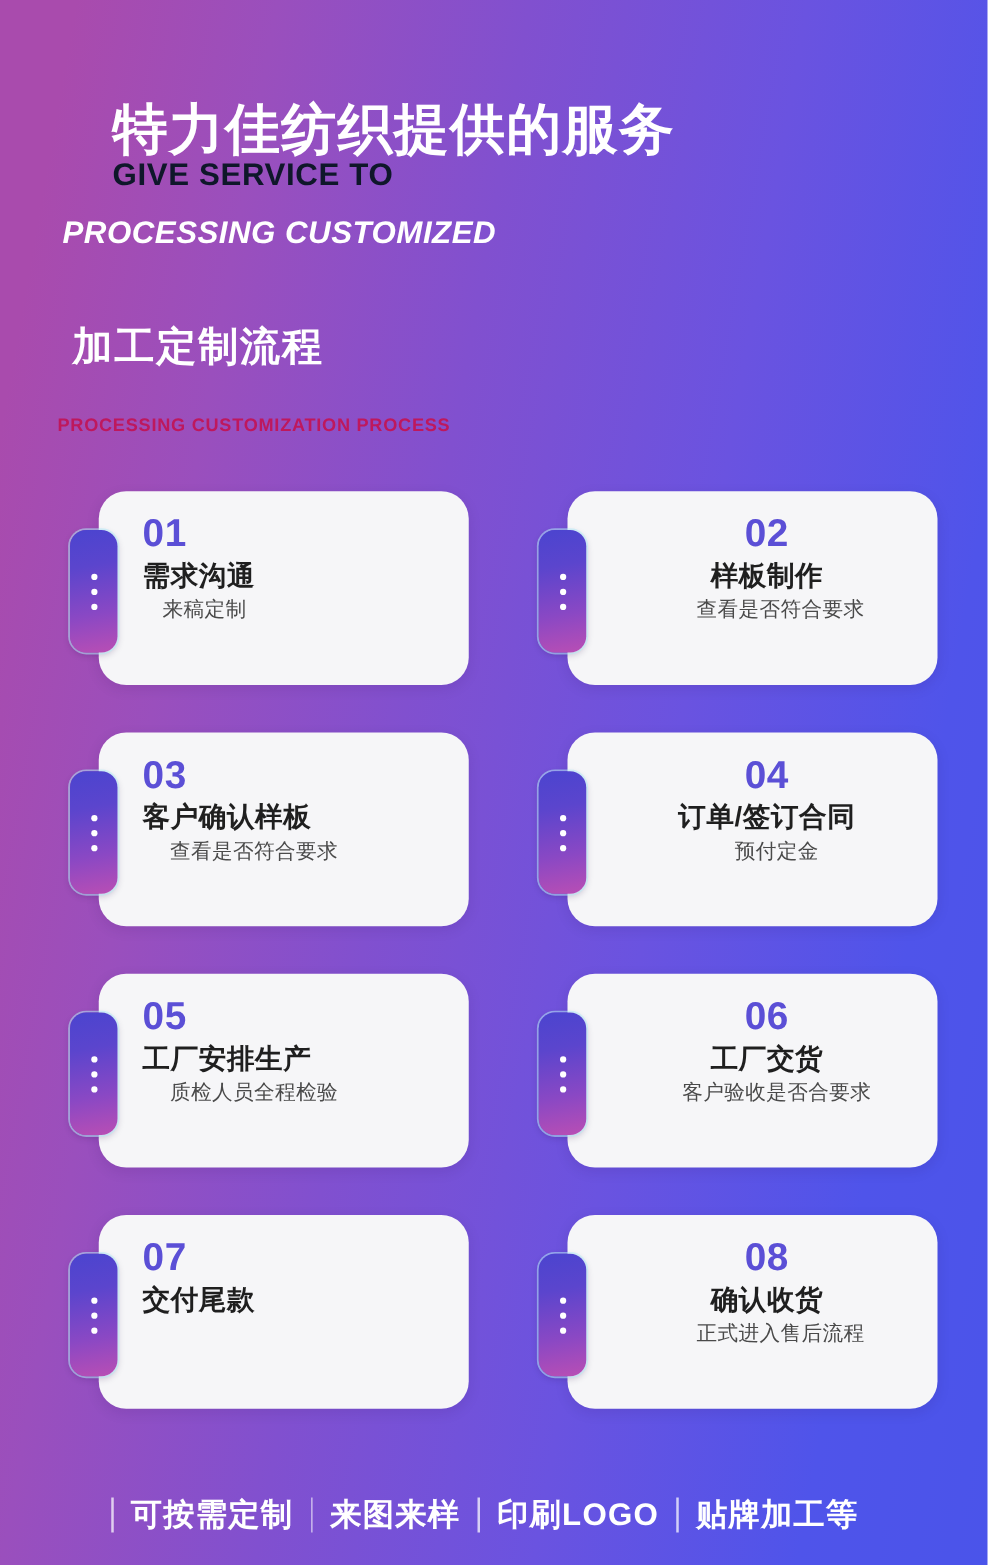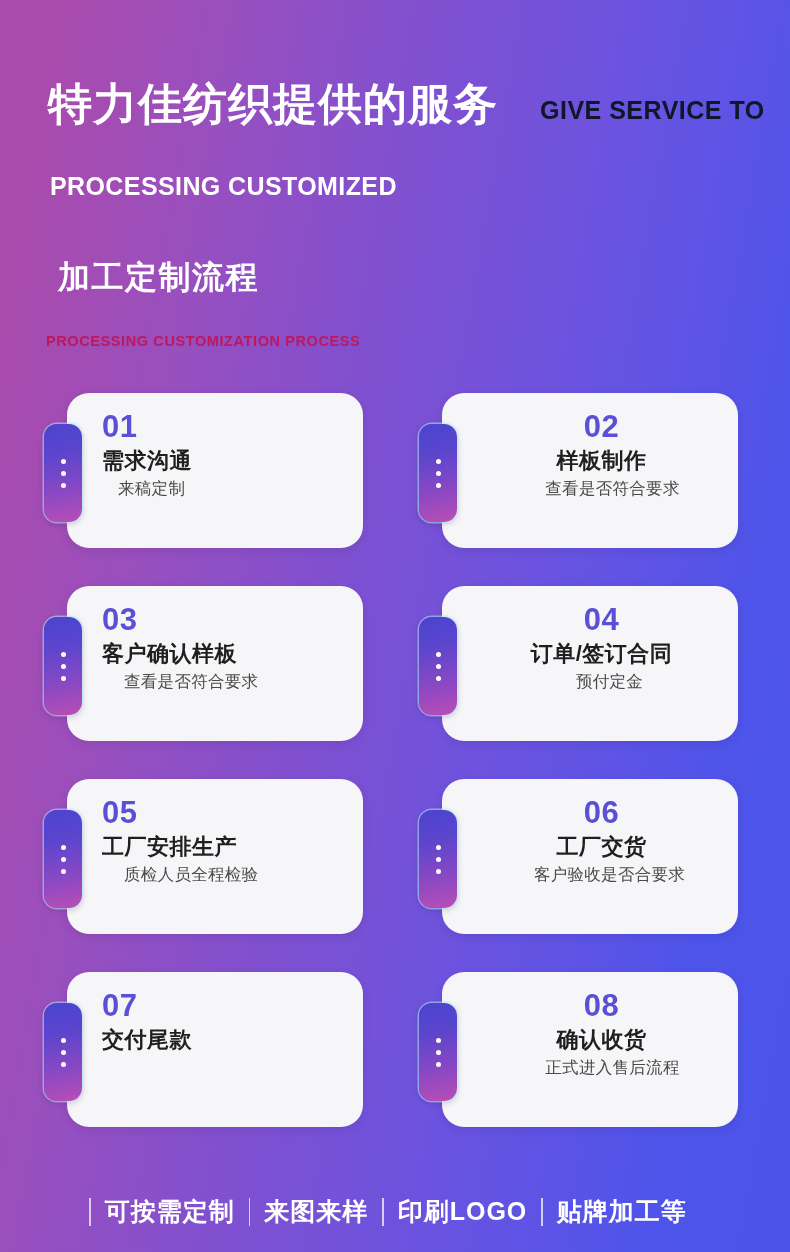--- a/index.html
+++ b/index.html
@@ -29,20 +29,21 @@
     left: 0; top: 0; right: 0;
     height: 232px;
   }
 
   .title-row {
     position: absolute;
     left: 48px;
     top: 82px;
     display: flex;
     align-items: baseline;
+    flex-direction: column;
   }
 
   .main-title {
     font-size: 44px;
     font-weight: bold;
     color: #ffffff;
     letter-spacing: 1px;
     line-height: 1;
     white-space: nowrap;
   }
@@ -58,20 +59,21 @@
 
   .subtitle-en {
     position: absolute;
     left: 50px;
     top: 172px;
     font-size: 25px;
     font-weight: bold;
     color: #ffffff;
     letter-spacing: 0.4px;
     white-space: nowrap;
+    font-style: italic;
   }
 
   
   .section-head {
     position: absolute;
     left: 0; top: 258px;
     width: 100%;
   }
 
   .section-title {
@@ -93,21 +95,21 @@
     font-size: 14.5px;
     font-weight: bold;
     color: #be185d;
     letter-spacing: 0.6px;
     white-space: nowrap;
   }
 
   
   .cards {
     position: absolute;
-    left: 0;
+    left: 12px;
     top: 393px;
     width: 752px;
   }
 
   .card-row {
     position: relative;
     height: 155px;
     margin-bottom: 38px;
   }
 

